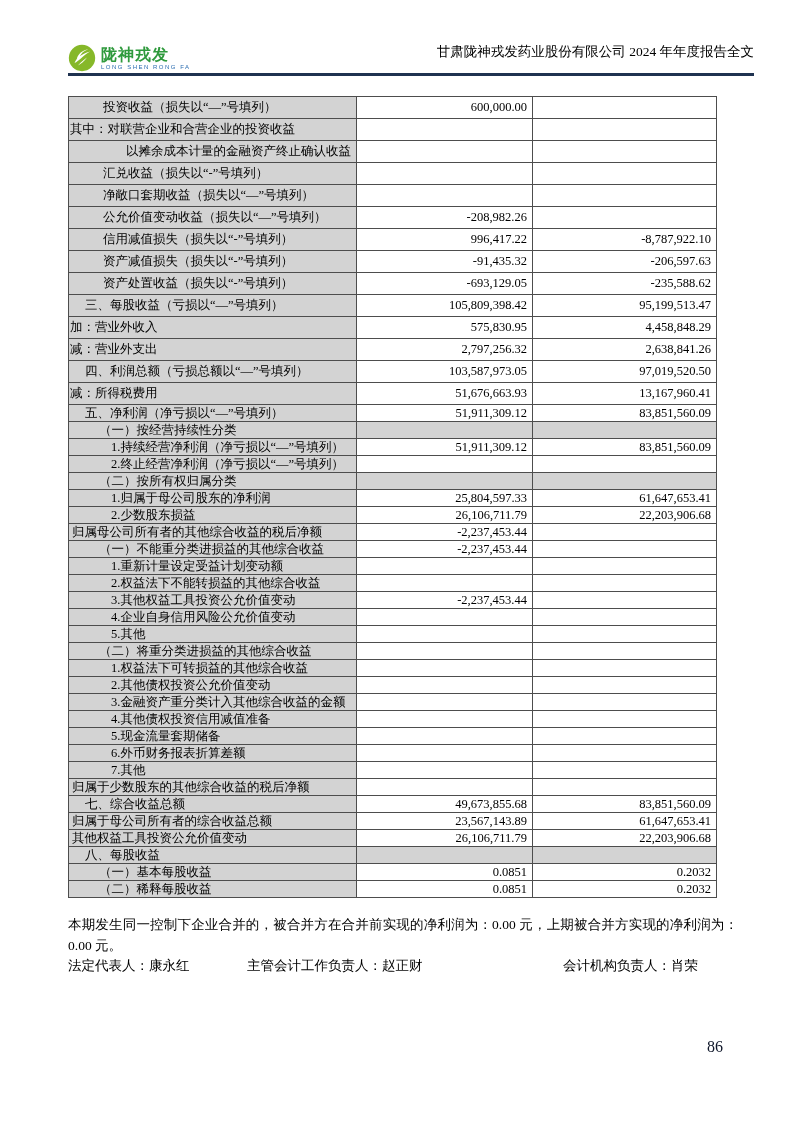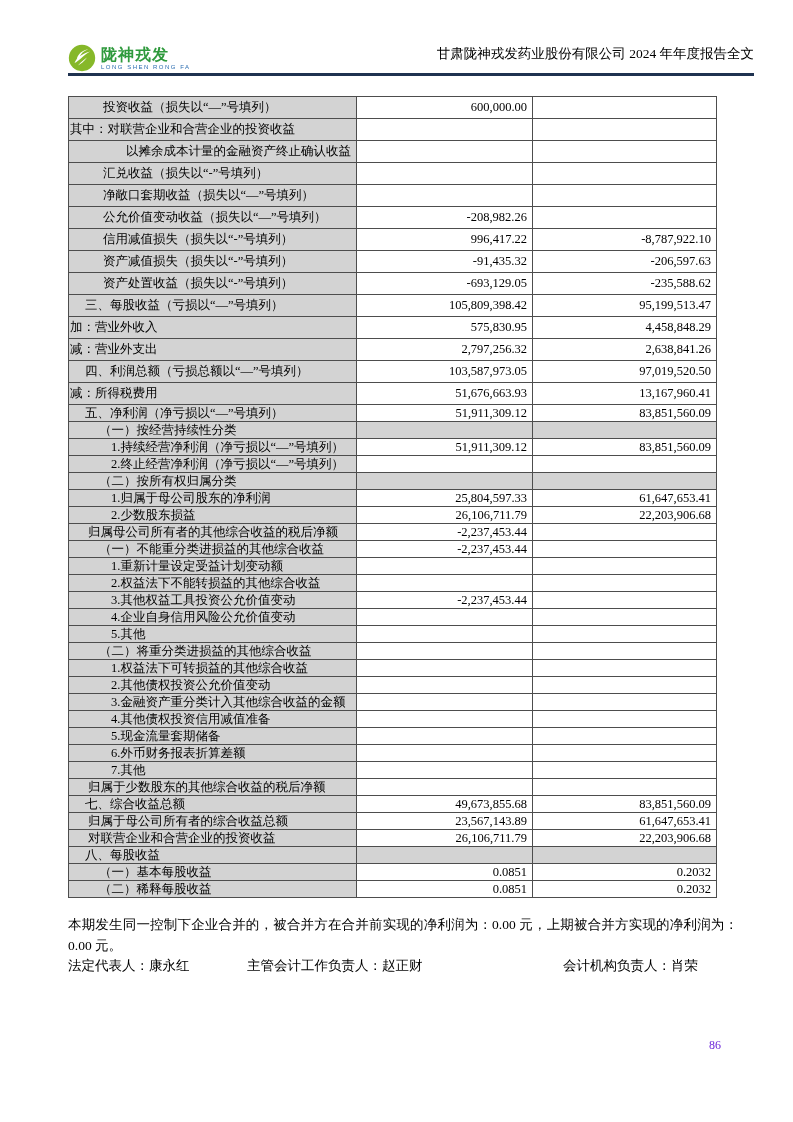--- a/index.html
+++ b/index.html
@@ -7,21 +7,21 @@
   body {
     width:793px; height:1122px; background:#ffffff; position:relative;
     font-family:"Liberation Serif","DejaVu Serif",serif; color:#000;
     overflow:hidden;
   }
   .page { position:absolute; inset:0; }
 
   
   .header {
     position:absolute; left:68px; top:44px; width:686px;
-    display:flex; align-items:center; justify-content:space-between;
+    display:flex; align-items:flex-start; justify-content:space-between;
   }
   .logo { display:flex; align-items:center; gap:5px; }
   .logo svg { width:28px; height:28px; display:block; }
   .logo-txt { display:flex; flex-direction:column; }
   .logo-cn {
     font-family:"Liberation Sans","DejaVu Sans",sans-serif;
     font-weight:bold; font-size:16px; line-height:17px;
     color:var(--logo-green-text,#2f9a3d); letter-spacing:1px;
   }
   .logo-en {
@@ -48,39 +48,39 @@
   tr.cmp  td { padding-top:1px; padding-bottom:0px; }
   td.lbl { background:var(--cell-gray,#d3d3d3); text-align:left; }
   td.num { background:#ffffff; text-align:right; padding-right:5px; }
   tr.hdr td.num { background:var(--cell-gray,#d3d3d3); }
   .lv0 { padding-left:16px; }
   .lv1 { }
   .lv2 { padding-left:34px; }
   .lv3 { }
   .lv4 { padding-left:30px; }
   .lv5 { padding-left:42px; }
-  .lv6 { padding-left:19px; }
+  .lv6 { padding-left:3px; }
   td.wrap { padding-left:3px; text-indent:54px; }
 
   
   .note {
     position:absolute; left:68px; top:914px; width:670px;
     font-size:13.5px; line-height:21px; text-align:justify;
   }
   .sigs {
     position:absolute; left:68px; top:957px; width:670px; height:20px;
     font-size:13.5px;
   }
   .sigs span { position:absolute; top:0; white-space:nowrap; }
   .sig-left  { left:0; }
   .sig-mid   { left:179px; }
   .sig-right { left:495px; }
   .pageno {
     position:absolute; left:700px; top:1038px; width:30px;
-    font-size:12px; color:#6d28d9; text-align:center;
+    font-size:16px; color:#0f172a; text-align:center;
   }
 </style>
 </head>
 <body>
 
 <div class="page">
 
   <div class="header">
     <div class="logo">
       <svg viewBox="0 0 34 34" aria-hidden="true">
@@ -294,21 +294,21 @@
           <td class="lbl lv0">七、综合收益总额</td>
           <td class="num">49,673,855.68</td>
           <td class="num">83,851,560.09</td>
         </tr>
         <tr class="cmp">
           <td class="lbl lv6">归属于母公司所有者的综合收益总额</td>
           <td class="num">23,567,143.89</td>
           <td class="num">61,647,653.41</td>
         </tr>
         <tr class="cmp">
-          <td class="lbl lv6">对联营企业和合营企业的投资收益</td>
+          <td class="lbl lv6">其他权益工具投资公允价值变动</td>
           <td class="num">26,106,711.79</td>
           <td class="num">22,203,906.68</td>
         </tr>
         <tr class="cmp hdr">
           <td class="lbl lv0">八、每股收益</td>
           <td class="num"></td>
           <td class="num"></td>
         </tr>
         <tr class="cmp">
           <td class="lbl lv4">（一）基本每股收益</td>

